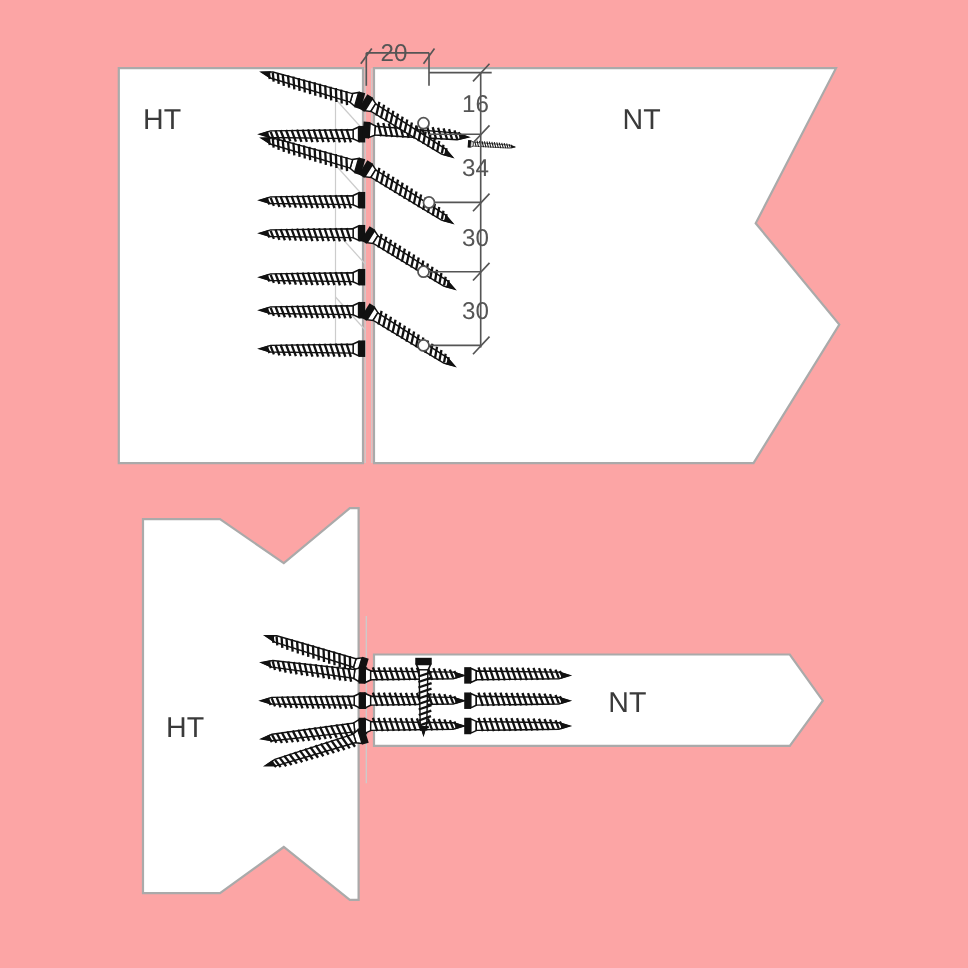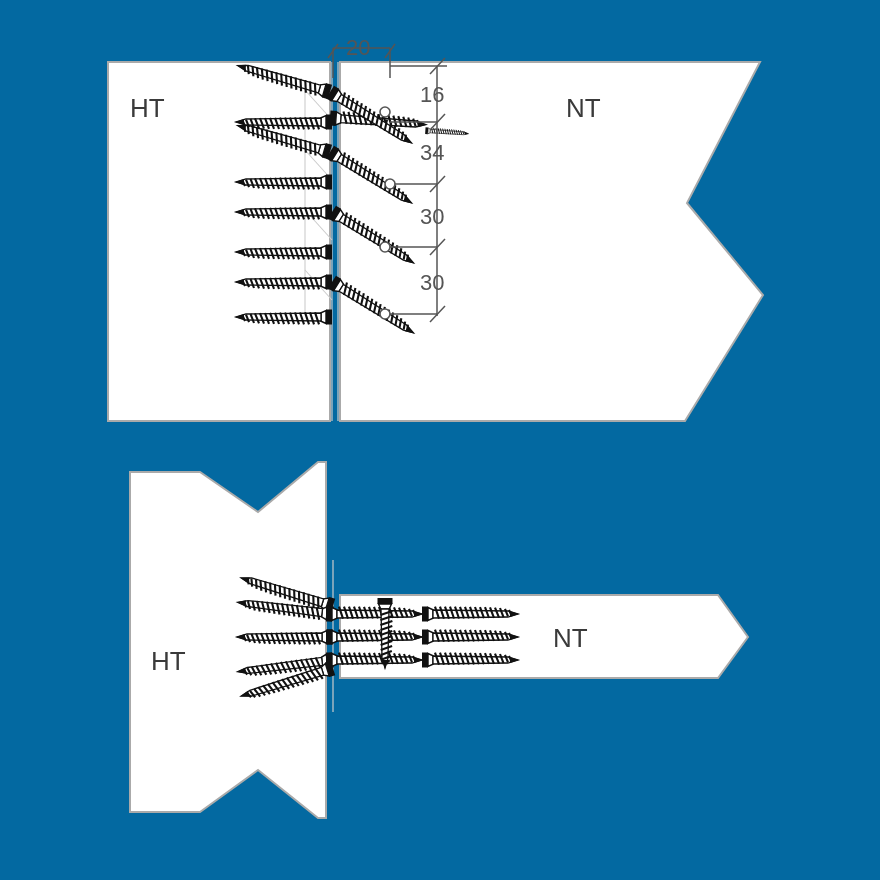--- a/index.html
+++ b/index.html
@@ -1,17 +1,17 @@
 <!DOCTYPE html>
 <html><head>
 <meta charset="utf-8">
 <style>
   html,body{margin:0;padding:0;background:#ffffff;}
   body{width:880px;height:880px;font-family:"Liberation Sans",sans-serif;}
-  #stage{position:relative;width:880px;height:880px;overflow:hidden;background:#0369a1;}
+  #stage{position:relative;width:880px;height:880px;overflow:hidden;background:#fca5a5;}
   svg{display:block;}
   .lbl{font-family:"Liberation Sans",sans-serif;font-size:26px;fill:#3a3a3a;}
   .dim{font-family:"Liberation Sans",sans-serif;font-size:22px;fill:#555555;}
 </style>
 </head>
 <body>
 
 <div id="stage">
 <svg width="880" height="880" viewBox="0 0 880 880">
   <defs>

